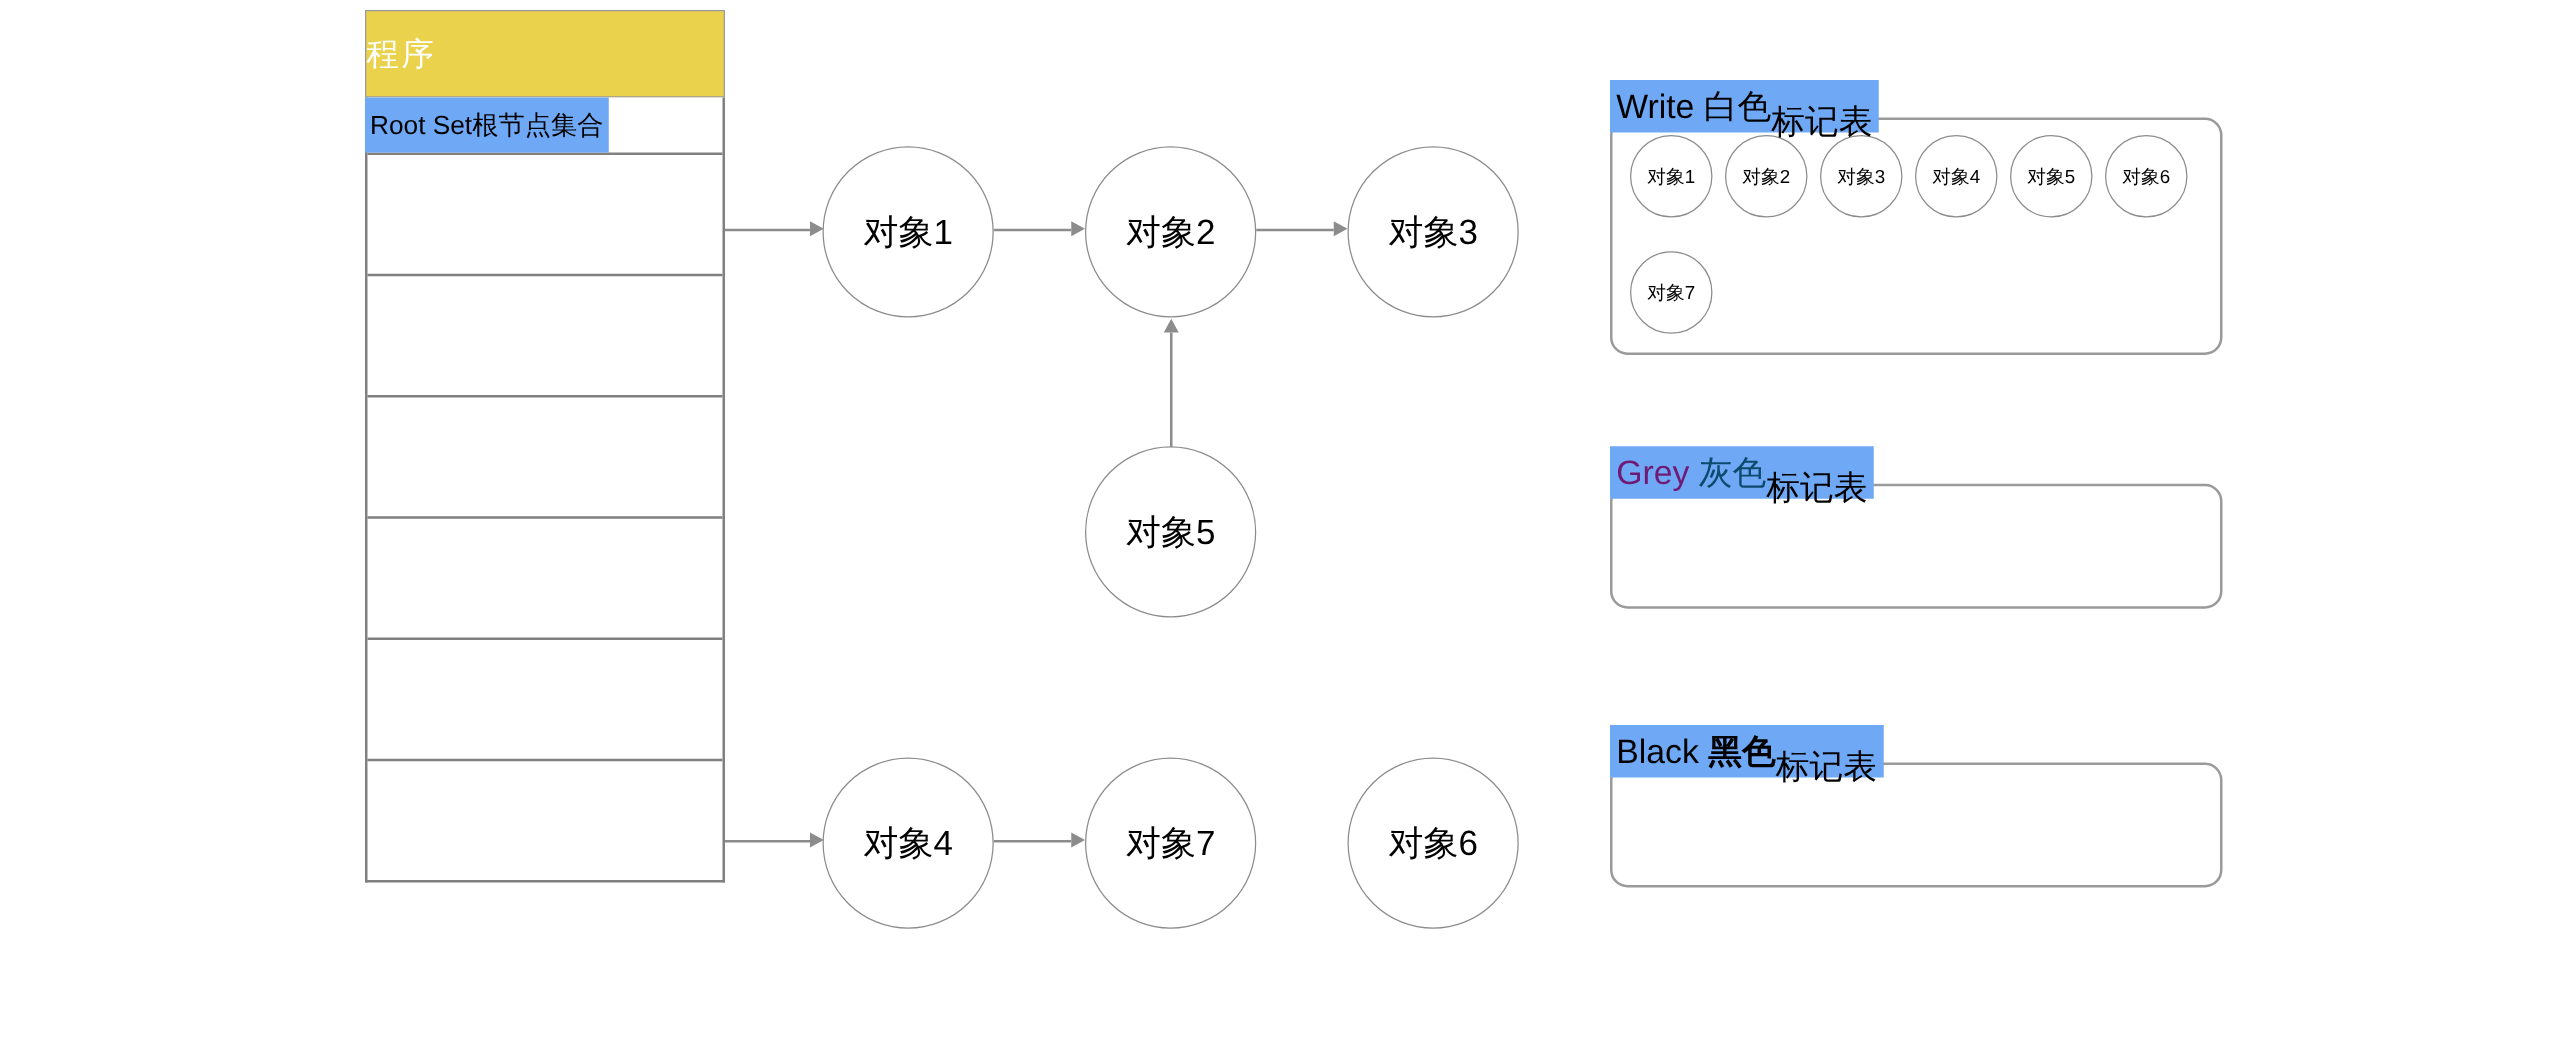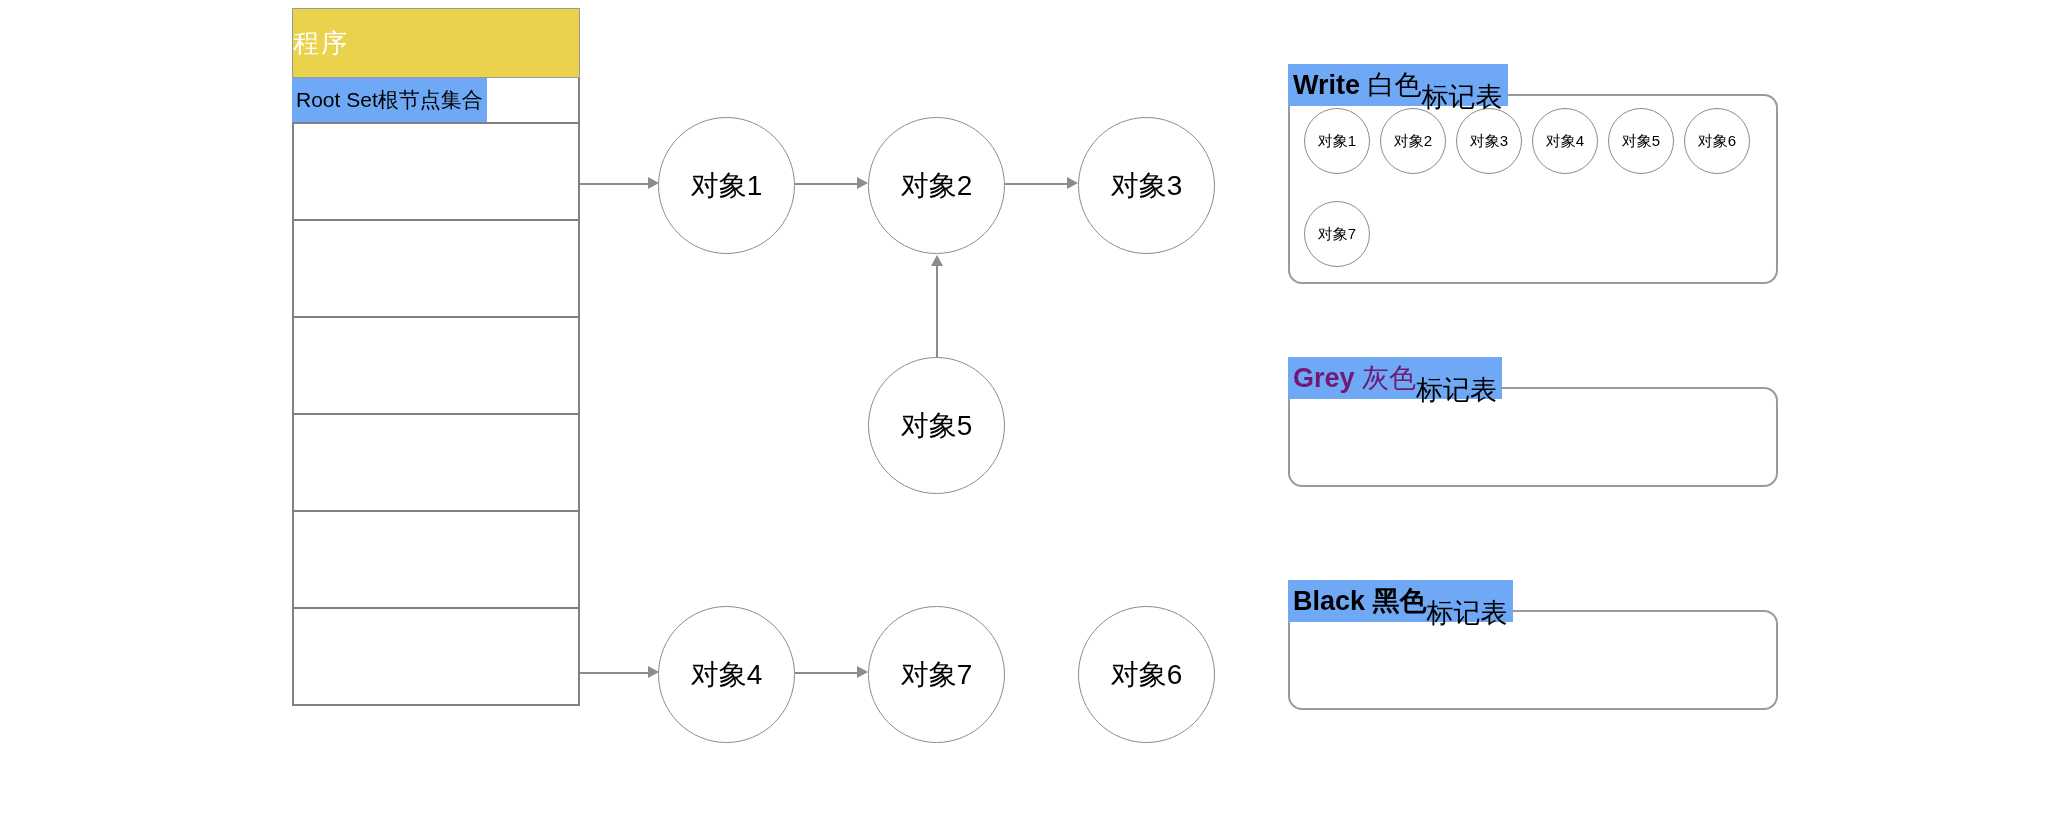--- a/index.html
+++ b/index.html
@@ -113,21 +113,21 @@
     left: 0;
     height: 42px;
     padding: 0 5px;
     background: #6FA8F5;
     display: flex;
     align-items: center;
     white-space: nowrap;
     font-size: 27px;
     z-index: 3;
   }
-  .mark-title .en { font-weight: bold; }
+  .mark-title .en { font-weight: normal; }
   .mark-title .suffix { color: #000000; margin-top: 24px; }
   .mark-box {
     position: absolute;
     left: 0;
     top: 30px;
     border: 2px solid #9a9a9a;
     border-radius: 14px;
     background: #ffffff;
     box-sizing: border-box;
     z-index: 1;
@@ -238,21 +238,21 @@
     <div class="chip">对象5</div>
     <div class="chip">对象6</div>
     <div class="chip">对象7</div>
   </div>
 </div>
 
 <div class="mark-panel" style="left:1288px; top:357px; width:500px; height:140px;">
   <div class="mark-title">
     <span class="en" style="color:#701a75">Grey</span>
     <span>&nbsp;</span>
-    <span class="cn" style="color:#701a75">灰色</span>
+    <span class="cn" style="color:#0c4a6e">灰色</span>
     <span class="suffix">标记表</span>
   </div>
   <div class="mark-box" style="width:490px; height:100px;"></div>
 </div>
 
 <div class="mark-panel" style="left:1288px; top:580px; width:500px; height:140px;">
   <div class="mark-title">
     <span class="en">Black</span>
     <span>&nbsp;</span>
     <span class="cn" style="font-weight:bold">黑色</span>

